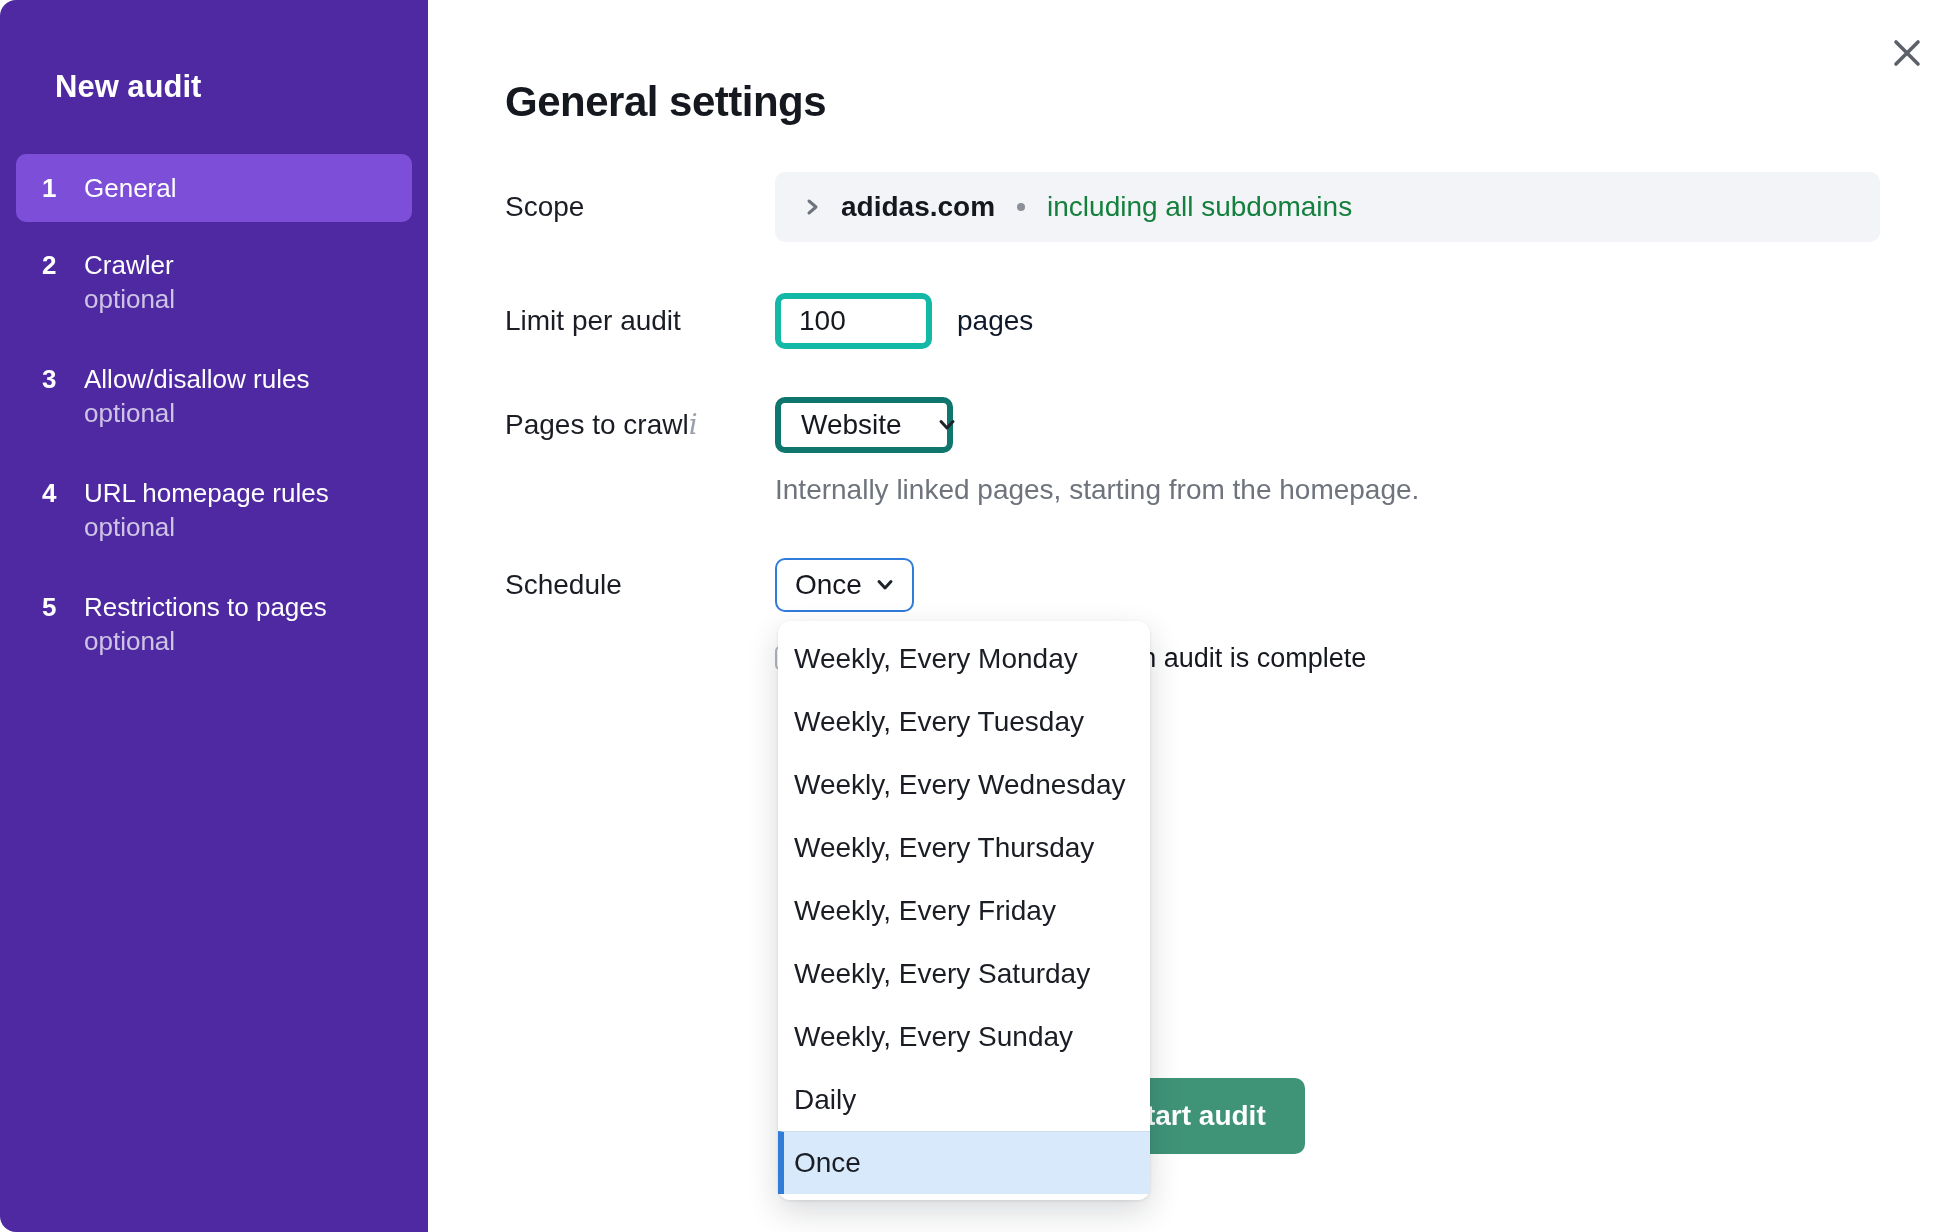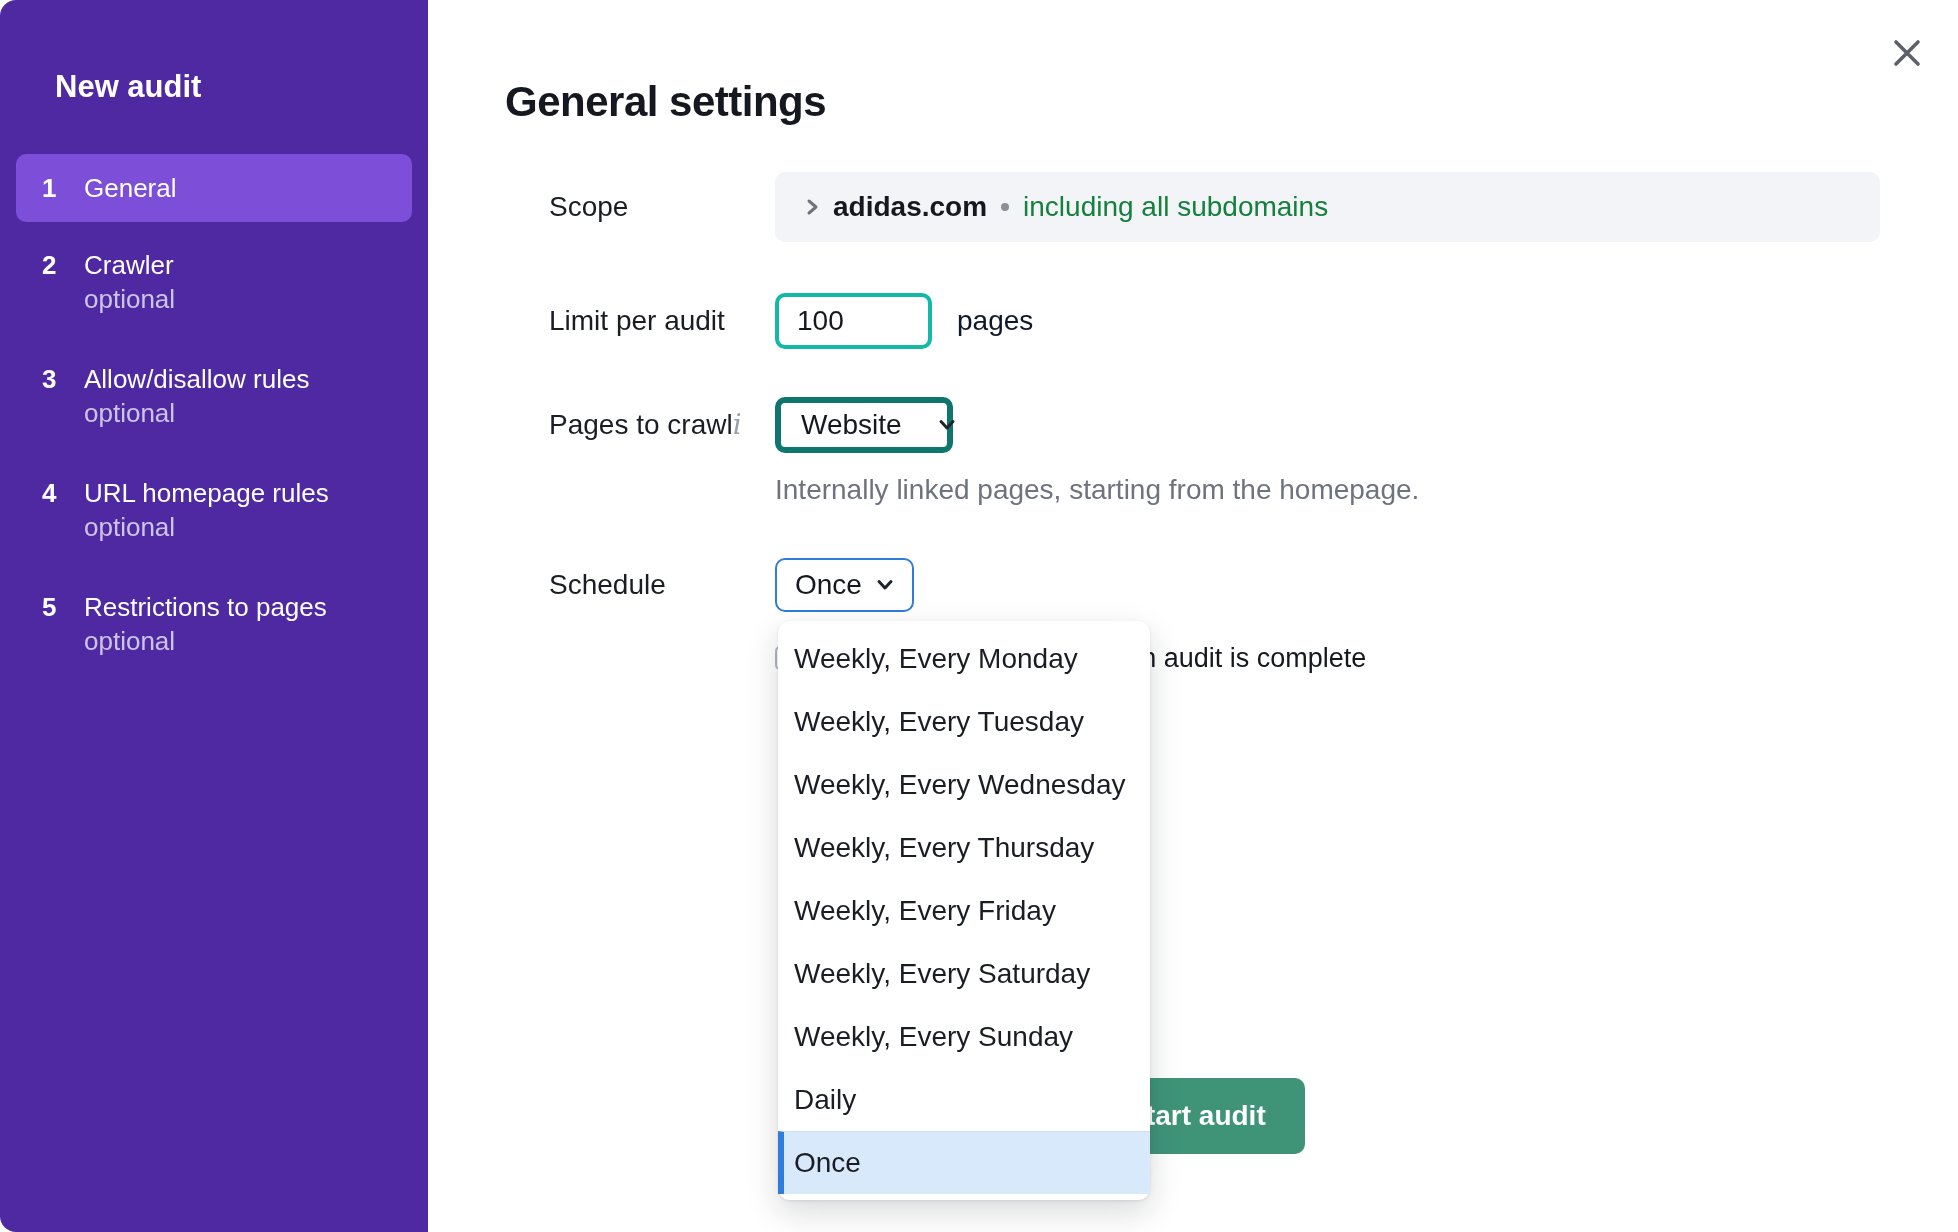--- a/index.html
+++ b/index.html
@@ -54,39 +54,39 @@
     background: transparent; border: none; cursor: pointer;
     display: flex; align-items: center; justify-content: center;
   }
 
   .page-title {
     position: absolute; left: 77px; top: 78px;
     font-size: 42px; font-weight: 700; color: #15181e;
     letter-spacing: -0.5px;
   }
 
-  .row-label { position: absolute; left: 77px; font-size: 28px; color: #1a1d24; margin-left: 44px; }
+  .row-label { position: absolute; left: 77px; font-size: 28px; color: #1a1d24; }
 
   
   .label-scope { top: 172px; line-height: 70px; }
   .scope-box {
     position: absolute; left: 347px; right: 78px; top: 172px; height: 70px;
     background: #F3F4F7; border-radius: 10px;
-    display: flex; align-items: center; gap: 12px;
+    display: flex; align-items: center; gap: 20px;
     padding: 0 28px; cursor: pointer;
   }
   .scope-domain { font-weight: 700; font-size: 28px; color: #15181e; }
   .scope-dot { width: 8px; height: 8px; border-radius: 50%; background: #8b9098; margin: 0 2px; }
   .scope-note { font-size: 28px; color: #15803d; }
 
   
   .label-limit { top: 293px; line-height: 56px; }
   .limit-input {
     position: absolute; left: 347px; top: 293px; width: 157px; height: 56px;
-    border: 4px solid #14b8a6; border-radius: 10px;
+    border: 6px solid #14b8a6; border-radius: 10px;
     font-family: "Liberation Sans", sans-serif;
     font-size: 28px; color: #15181e; padding: 0 18px; outline: none;
   }
   .limit-suffix { position: absolute; left: 529px; top: 293px; line-height: 56px; font-size: 28px; color: #0f172a; }
 
   
   .label-pages { top: 397px; height: 56px; display: flex; align-items: center; gap: 0; }
   .info-icon {
     font-family: "DejaVu Serif", serif; font-style: italic;
     color: #9AA0AB; font-size: 28px; line-height: 28px; cursor: pointer;

